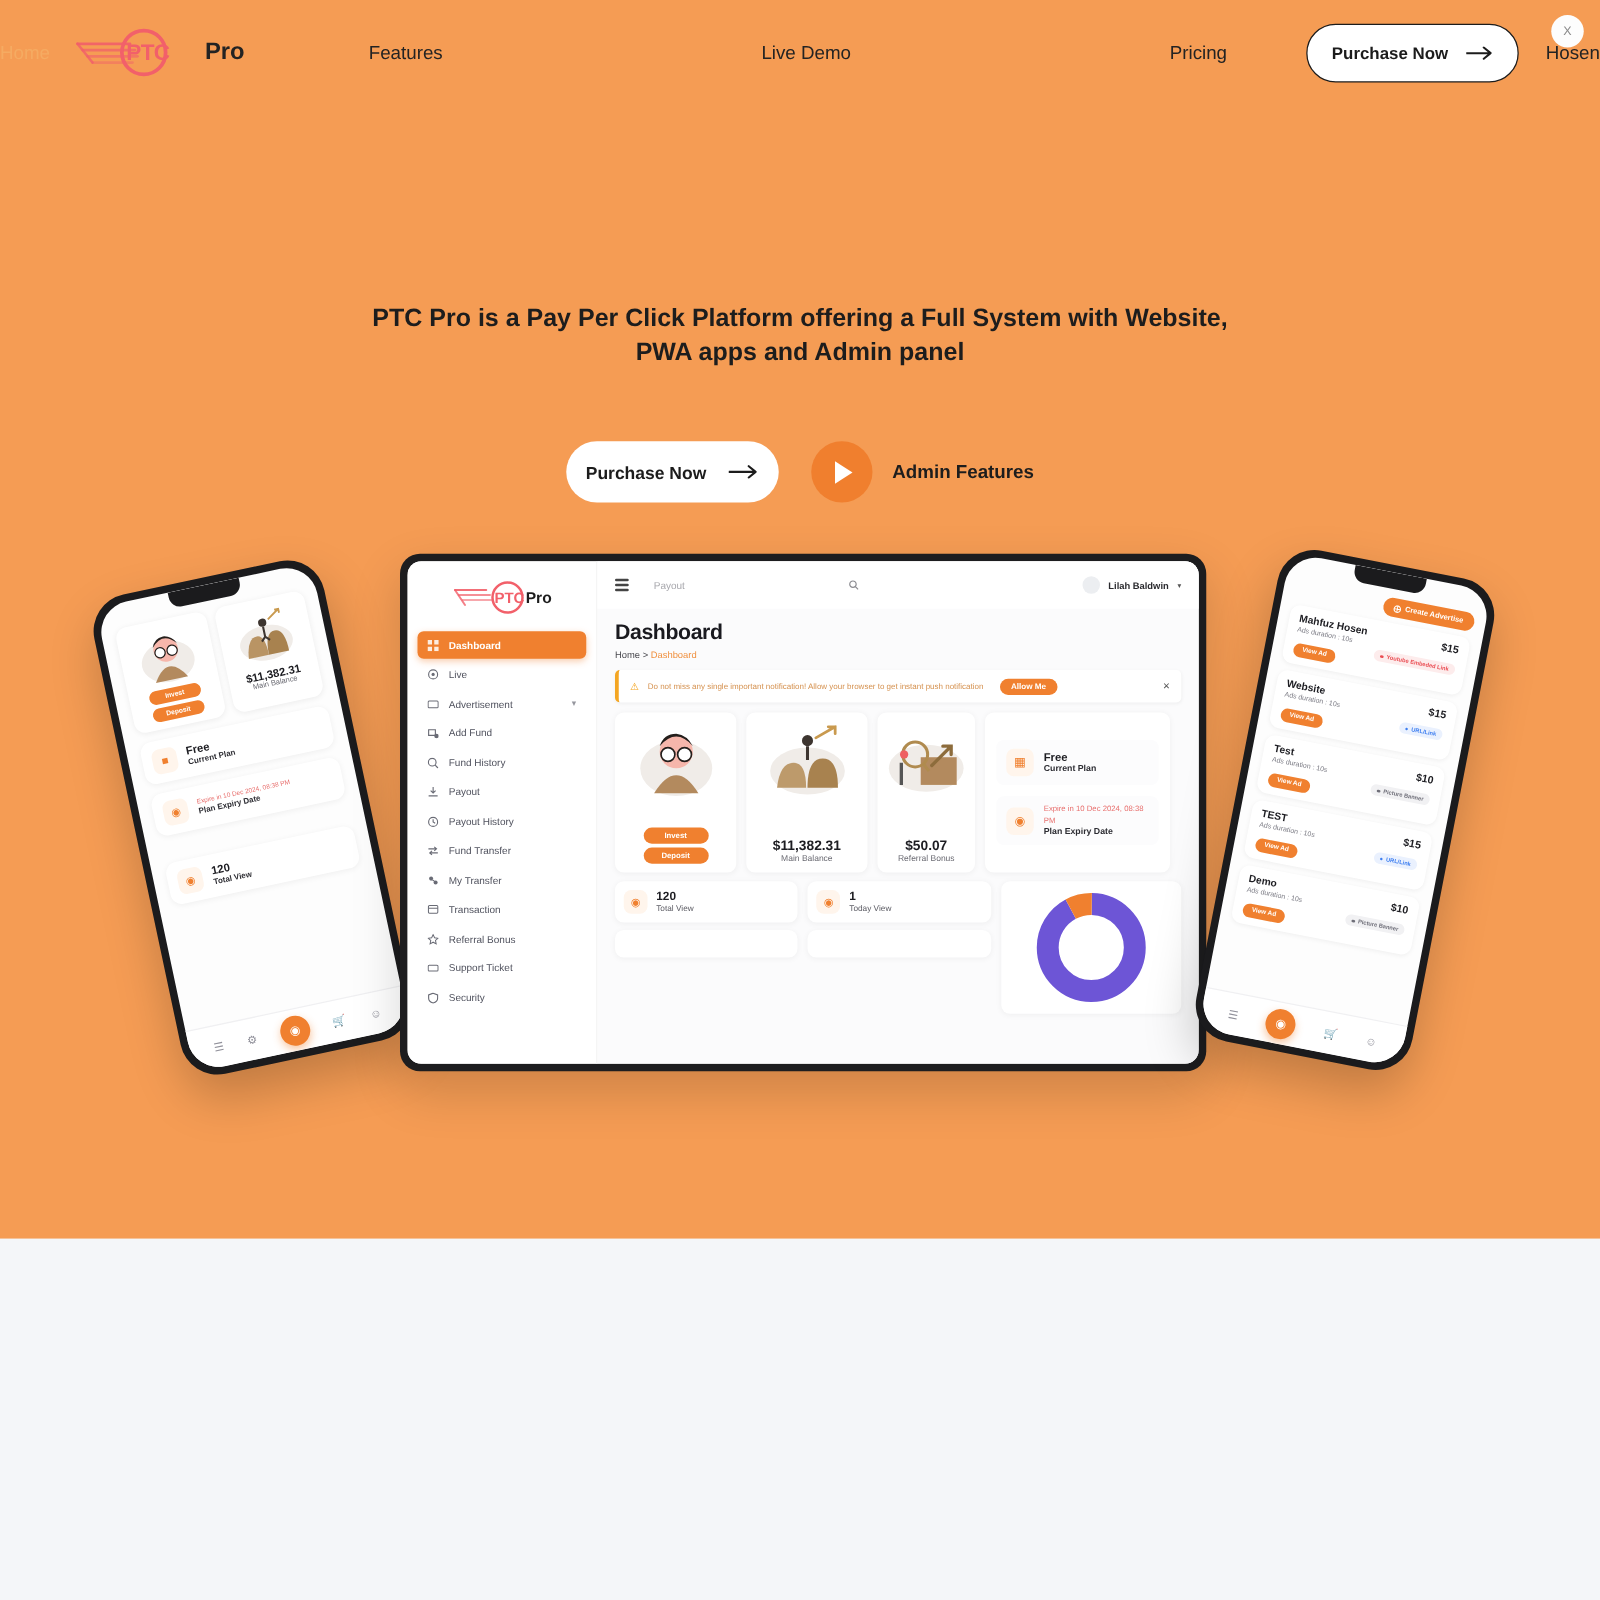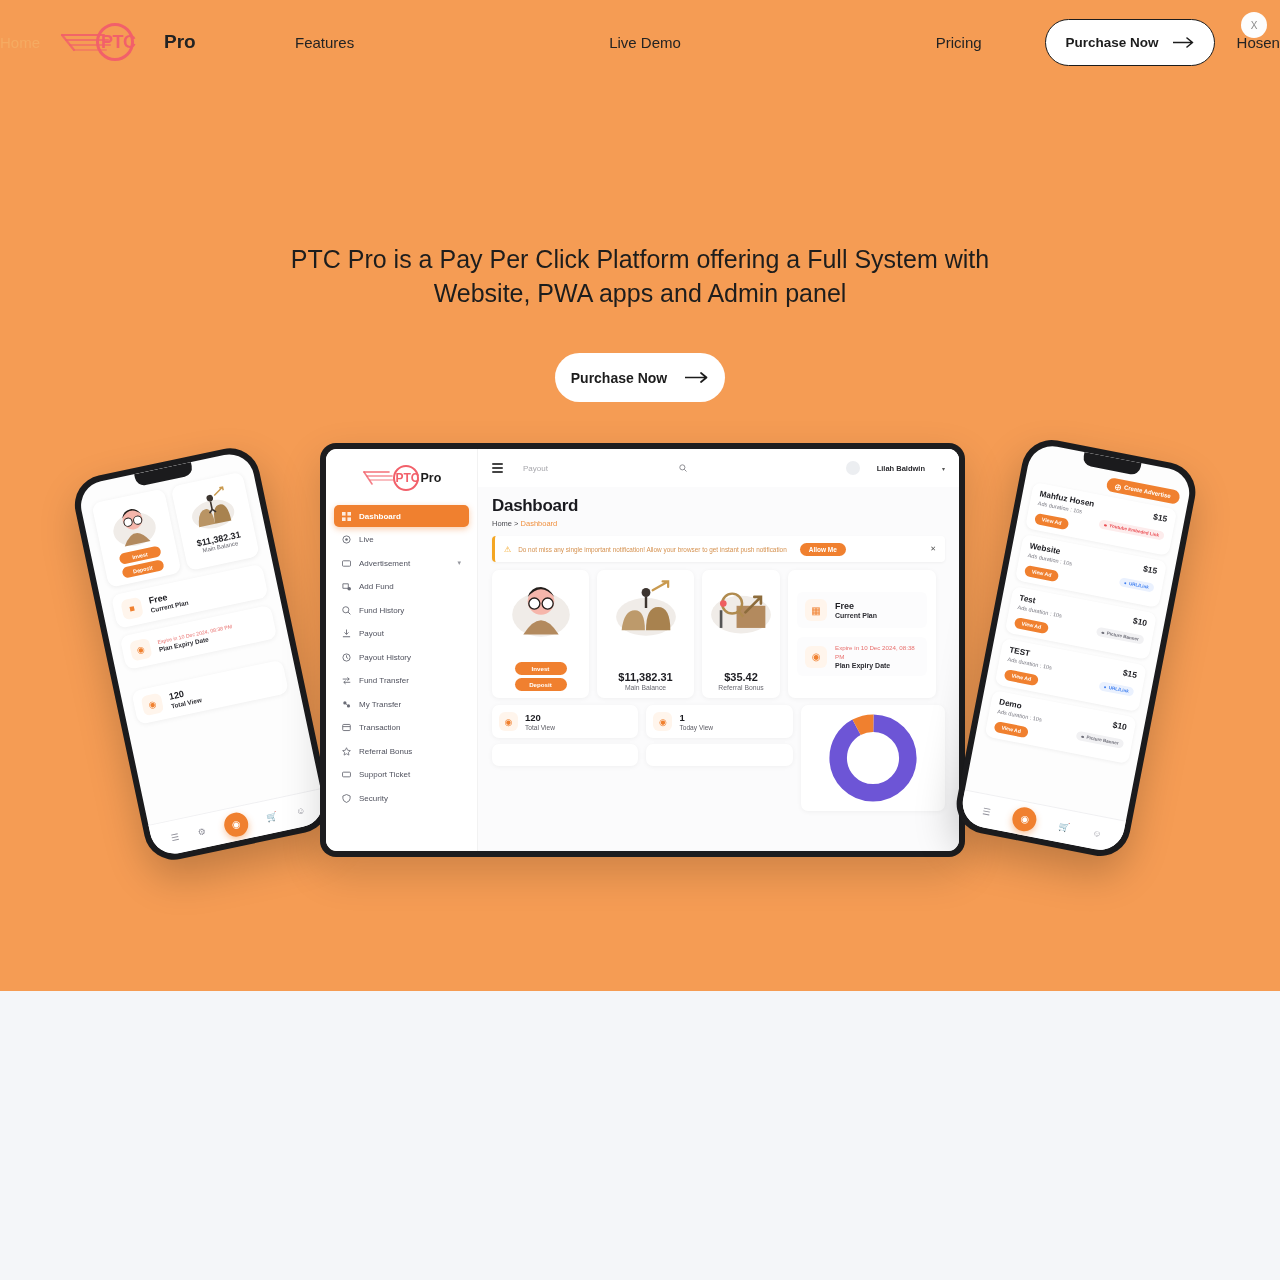--- a/index.html
+++ b/index.html
@@ -80,21 +80,21 @@
   
   .hero-title {
     position: absolute; left: 0; top: 172px; width: 1280px;
     text-align: center;
     font-size: 46px; font-weight: 700; color: #f08032;
     letter-spacing: -0.5px;
   }
   .hero-sub {
     position: absolute; left: 290px; top: 242px; width: 700px;
     text-align: center;
-    font-size: 25px; font-weight: 400; color: #1d1d1d;
+    font-size: 20px; font-weight: 700; color: #1d1d1d;
     line-height: 1.36;
   }
 
   .hero-cta {
     position: absolute; left: 0; top: 353px; width: 1280px;
     display: flex; align-items: center; justify-content: center; gap: 26px;
   }
   .btn-purchase-hero {
     width: 170px; height: 49px; border-radius: 26px;
     background: #ffffff;
@@ -164,21 +164,21 @@
   }
   .hamb { display: flex; flex-direction: column; gap: 2.5px; cursor: pointer; }
   .hamb i { display: block; width: 11px; height: 1.6px; background: #444; border-radius: 1px; }
   .tb-search {
     flex: 0 0 180px; height: 22px; background: #fff;
     display: flex; align-items: center; gap: 6px;
     font-size: 8px; color: #a8a8ad; padding: 0 8px;
     border-radius: 4px; cursor: text;
   }
   .tb-search .sico { margin-left: auto; font-size: 8px; color: #8b8b90; }
-  .tb-user { margin-left: auto; display: flex; align-items: center; gap: 17px; cursor: pointer; }
+  .tb-user { margin-left: auto; display: flex; align-items: center; gap: 7px; cursor: pointer; }
   .tb-avatar { width: 14px; height: 14px; border-radius: 50%; background: #eceef1; }
   .tb-uname { font-size: 7.5px; font-weight: 700; color: #2a2a2e; }
 
   .tb-body { padding: 9px 14px 0 14px; }
   .tb-h1 { font-size: 17px; font-weight: 700; color: #1a1a1f; letter-spacing: -0.3px; }
   .tb-crumb { font-size: 7.5px; color: #4a4a50; margin-top: 3px; }
   .tb-crumb .cur { color: #f0903f; }
 
   .tb-alert {
     margin-top: 8px; height: 26px; background: #fff; border-radius: 4px;
@@ -404,20 +404,26 @@
     </div>
 
     <p class="hero-sub">PTC Pro is a Pay Per Click Platform offering a Full System with Website, PWA apps and Admin panel</p>
 
     <div class="hero-cta">
       <div class="btn-purchase-hero">
         <span>Purchase Now</span>
         <svg width="24" height="11" viewBox="0 0 24 11">
           <path d="M0 5.5 H21 M16 1 L21.5 5.5 L16 10" stroke="#1c1c1c" stroke-width="1.7" fill="none" stroke-linecap="round" stroke-linejoin="round"></path>
         </svg>
+      </div>
+      <div class="admin-feature">
+        <div class="play-circle">
+            <div class="play-tri"></div>
+          </div>
+        <span class="admin-label">Admin Features</span>
       </div>
     </div>
 
     <div class="mock-area">
 
       <div class="phone phone-left">
         <div class="phone-screen">
           <div class="notch"></div>
           <div class="pl-body">
 
@@ -675,21 +681,21 @@
                   <svg class="illu" viewBox="0 0 60 56">
                     <ellipse cx="30" cy="34" rx="27" ry="17" fill="#f0ece8"></ellipse>
                     <rect x="26" y="26" width="26" height="20" fill="#b38a5e"></rect>
                     <circle cx="22" cy="24" r="9" fill="none" stroke="#b08b4f" stroke-width="2.2"></circle>
                     <path d="M28 31 L32 36" stroke="#b08b4f" stroke-width="2.2"></path>
                     <path d="M34 32 L48 18 M42 18 H48 V24" stroke="#8d6c3c" stroke-width="2.4" fill="none" stroke-linecap="round"></path>
                     <circle cx="14" cy="24" r="3" fill="#ef5f62"></circle>
                     <path d="M12 30 L12 46" stroke="#555" stroke-width="2.4"></path>
                   </svg>
                   <div class="card-foot">
-                    <div class="card-val">$35.42</div>
+                    <div class="card-val">$50.07</div>
                     <div class="card-lbl">Referral Bonus</div>
                   </div>
                 </div>
 
                 <div class="tb-card c4">
                   <div class="plan-row">
                     <div class="plan-ico">▦</div>
                     <div>
                       <div class="plan-t">Free</div>
                       <div class="plan-s">Current Plan</div>

